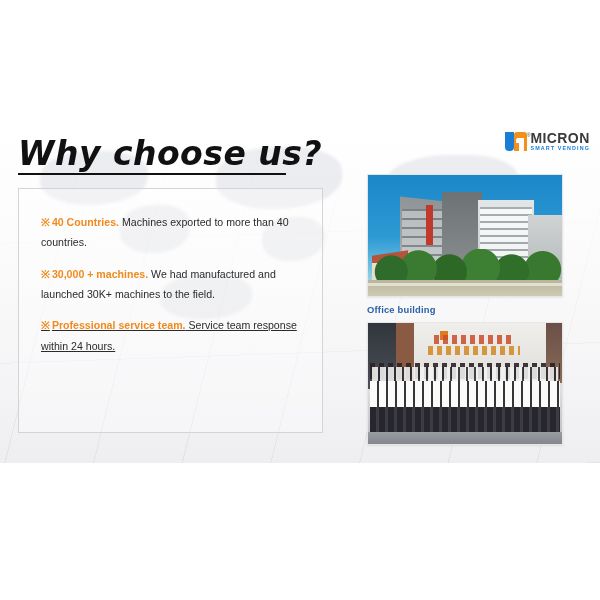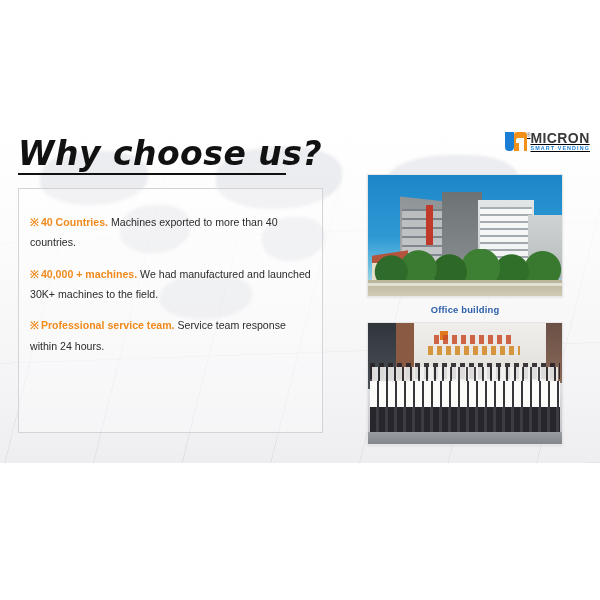--- a/index.html
+++ b/index.html
@@ -47,21 +47,20 @@
   .c4{left:262px; top:92px;  width:62px;  height:44px;}
   .c5{left:386px; top:30px;  width:132px; height:56px; border-radius:44% 52% 48% 40%;}
   .c6{left:470px; top:96px;  width:74px;  height:50px;}
   .c7{left:160px; top:150px; width:92px;  height:44px; border-radius:50% 40% 44% 52%;}
 
   
   #logo{
     position:absolute; right:10px; top:6px;
     display:flex; align-items:center; gap:0;
     z-index:6;
-    text-decoration:underline;
   }
   #logo-mark{
     position:relative;
     width:22px;height:19px;
     flex:0 0 auto;
   }
   #logo-mark .lm-blue{
     position:absolute;left:0;top:0;width:9px;height:19px;
     background:#1a7fd4;border-radius:0 0 4px 4px;
   }
@@ -105,49 +104,48 @@
     margin-top:3px;height:2px;width:268px;background:#111111;
   }
 
   
   #bullet-panel{
     position:absolute;left:18px;top:63px;
     width:305px;height:245px;
     border:1px solid #d4d4d8;
     background:rgba(255,255,255,.34);
     box-sizing:border-box;
-    padding:12px 11px 0 11px;
+    padding:12px 11px 0 22px;
     z-index:4;
   }
   .bullet{
     font-size:10.6px;
     line-height:1.95;
     color:#2b2b2b;
     margin-bottom:9px;
     font-family:"Liberation Sans", sans-serif;
   }
-  .bullet:last-child{margin-bottom:0;}
+  .bullet:last-child{margin-bottom:0;text-decoration:underline;}
   .b-mark{color:#f08a1c;font-weight:700;margin-right:2px;}
   .b-lead{color:#f08a1c;font-weight:700;}
   .b-rest{color:#2b2b2b;}
 
   
   .photo-block{position:absolute;z-index:4;}
   #photo-office{left:367px;top:49px;}
   #photo-team{left:367px;top:197px;}
   .photo{
     width:196px;height:123px;
     border:1px solid #e6e6e8;
     box-sizing:border-box;
     position:relative;overflow:hidden;
     box-shadow:0 1px 2px rgba(0,0,0,.08);
   }
   .caption{
     margin-top:7px;
-    text-align:center;
     font-size:9.4px;font-weight:700;
     color:#2c5fa8;
     letter-spacing:.2px;
   }
 
   
   #office-art{position:absolute;inset:0;background:linear-gradient(180deg,#1c86c8 0%,#2e9ad4 52%,#6fc0e0 76%,#cfe6ef 100%);}
   #office-art .bldg{position:absolute;background:#d9dbdc;}
   #office-art .bldgA{left:32px;top:24px;width:46px;height:82px;background:linear-gradient(180deg,#8f9496 0%,#adb2b4 100%);transform:skewY(6deg);}
   #office-art .bldgB{left:74px;top:17px;width:40px;height:88px;background:linear-gradient(180deg,#6d7275 0%,#8b9093 100%);}
@@ -248,21 +246,21 @@
     <div id="title-rule"></div>
   </div>
 
   <div id="bullet-panel">
 
     <p class="bullet">
       <span class="b-mark">※</span><span class="b-lead">40 Countries.</span><span class="b-rest"> Machines exported to more than 40 countries.</span>
     </p>
 
     <p class="bullet">
-      <span class="b-mark">※</span><span class="b-lead">40,000 + machines.</span><span class="b-rest"> We had manufactured and launched 30K+ machines to the field.</span>
+      <span class="b-mark">※</span><span class="b-lead">30,000 + machines.</span><span class="b-rest"> We had manufactured and launched 30K+ machines to the field.</span>
     </p>
 
 
     <p class="bullet">
       <span class="b-mark">※</span><span class="b-lead">Professional service team.</span><span class="b-rest"> Service team response within 24 hours.</span>
     </p>
 
   </div>
 
   <div class="photo-block" id="photo-office">

